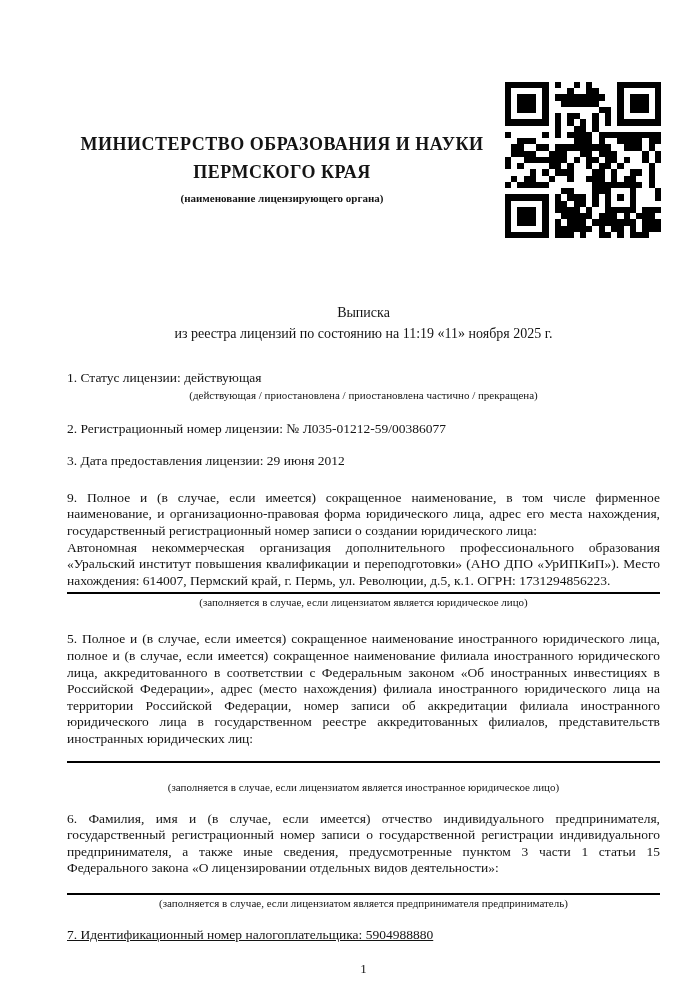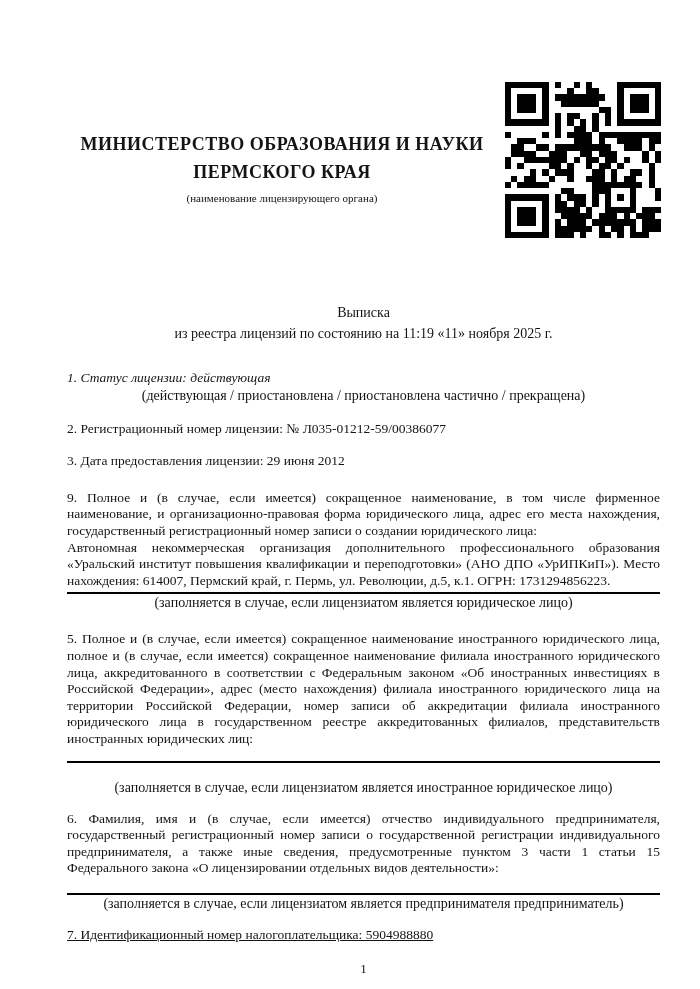--- a/index.html
+++ b/index.html
@@ -27,46 +27,47 @@
     font-size:18px;
     line-height:28px;
     letter-spacing:.5px;
   }
   .ministry-caption{
     width:430px;
     margin-top:5px;
     text-align:center;
     font-size:11px;
     line-height:14px;
+    font-weight:bold;
   }
   .doc-title{
     margin-top:97px;
     text-align:center;
     font-size:14px;
     line-height:21px;
   }
   .para{
     font-size:13.5px;
     line-height:16.6px;
     text-align:justify;
     text-justify:inter-word;
   }
   .single{text-align:left;}
   .note{
-    font-size:14px;
+    font-size:11px;
     line-height:13px;
     text-align:center;
   }
   .rule{
     border:0;
     border-top:2px solid #000;
     height:0;
     margin:0;
   }
-  .mt-f1{margin-top:26px;font-style:italic;}
+  .mt-f1{margin-top:26px;}
   .mt-n1{margin-top:2px;}
   .mt-f2{margin-top:19px;}
   .mt-f3{margin-top:16px;}
   .mt-f4{margin-top:20px;}
   .mt-rule4{margin-top:3px;}
   .mt-n4{margin-top:2px;}
   .mt-f5{margin-top:22px;}
   .mt-rule5{margin-top:13px;}
   .mt-n5{margin-top:18px;}
   .mt-f6{margin-top:17px;}

